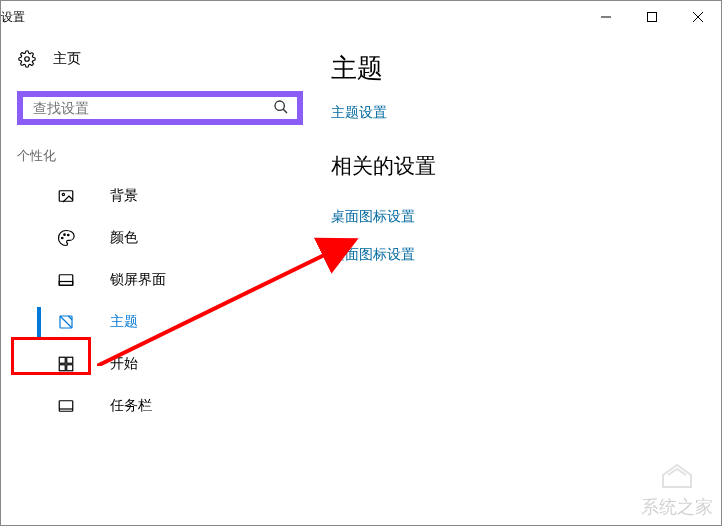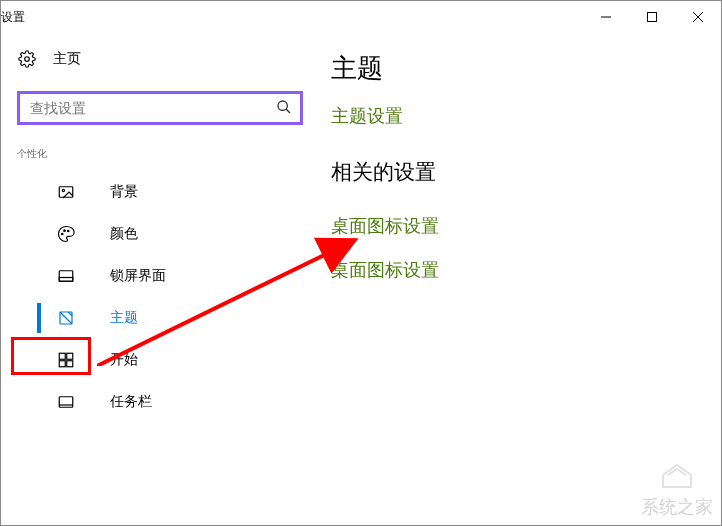--- a/index.html
+++ b/index.html
@@ -43,41 +43,41 @@
   }
   .home-row {
     display: flex;
     align-items: center;
     padding: 8px 16px;
     gap: 16px;
   }
   .home-row .icon { width: 20px; height: 20px; display:flex; align-items:center; justify-content:center; }
   .search-box {
     margin: 14px 16px 18px 16px;
-    border: 3px solid #8b5cf6;
+    border: 6px solid #8b5cf6;
     height: 34px;
     display: flex;
     align-items: center;
     padding: 0 8px 0 10px;
     color: #666;
     width: 286px;
   }
   .search-box input {
     border: none;
     outline: none;
     flex: 1;
     font-size: 14px;
     font-family: inherit;
     color: #333;
     background: transparent;
   }
   .search-box .search-icon { color: #333; }
   .category-label {
     padding: 4px 16px 10px 16px;
-    font-size: 10px;
+    font-size: 13px;
     color: #666;
   }
   .nav-item {
     display: flex;
     padding: 12px 16px 12px 20px;
     gap: 35px;
     cursor: default;
     position: relative;
     margin-left: 36px;
   }
@@ -113,22 +113,22 @@
     font-size: 26px;
     margin-bottom: 18px;
   }
   .main h2 {
     font-weight: 400;
     font-size: 21px;
     margin-top: 30px;
     margin-bottom: 28px;
   }
   .link {
-    color: #4d7c0f;
-    font-size: 18px;
+    color: #0369a1;
+    font-size: 14px;
     margin-bottom: 20px;
     cursor: pointer;
     display: block;
   }
   .arrow {
     position: absolute;
     left: 96px;
     top: 225px;
     width: 280px;
     height: 140px;

